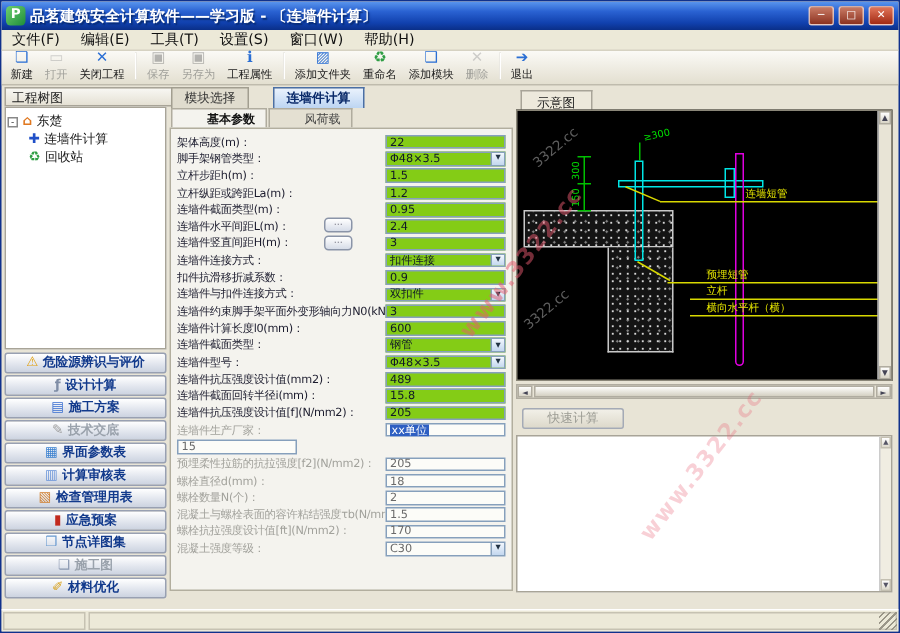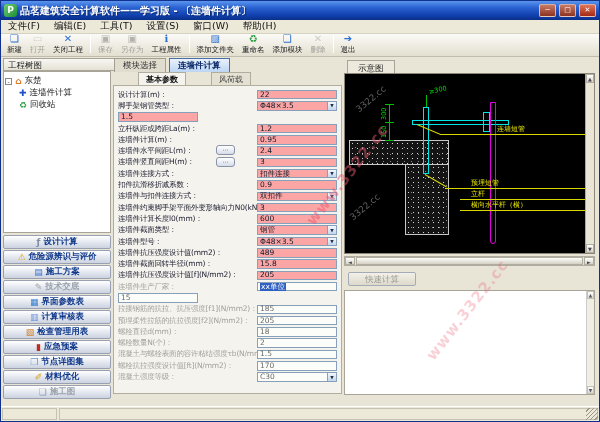--- a/index.html
+++ b/index.html
@@ -72,31 +72,31 @@
   [data-icon="tech-disclosure-icon"]::before{content:"✎";color:#a0a0a0;}
   [data-icon="ui-params-icon"]::before{content:"▦";color:#3a80d0;}
   [data-icon="calc-review-icon"]::before{content:"▥";color:#6a94d8;}
   [data-icon="inspection-table-icon"]::before{content:"▧";color:#d07f2e;}
   [data-icon="emergency-plan-icon"]::before{content:"▮";color:#c22a1e;}
   [data-icon="node-details-icon"]::before{content:"❒";color:#6a9ad0;}
   [data-icon="material-optimize-icon"]::before{content:"✐";color:#d8a018;}
   [data-icon="construction-drawing-icon"]::before{content:"❏";color:#8a98b0;}
   
   .mod-tabs{position:absolute;left:113px;top:57px;height:14px;display:flex;font-size:8.5px;}
-  .mtab{padding:1px 8px 0 8px;border:1px solid #a29e90;border-bottom:none;background:#e0dcce;color:#333;margin-right:3px;}
+  .mtab{padding:1px 8px 0 8px;border:1px solid #a29e90;border-bottom:none;background:#e0dcce;color:#333;margin-right:16px;}
   .mtab.active{background:linear-gradient(#eaf2fd,#bdd5f2);border-color:#4a6fa5;color:#0a2a6a;font-weight:bold;}
   .param-tabs{position:absolute;left:113px;top:71px;height:13px;display:flex;font-size:8px;}
-  .ptab{padding:1px 7px 0 7px;border:1px solid #b0ac9e;border-bottom:none;background:#e4e0d2;color:#444;margin-right:1px;margin-left:24px;}
+  .ptab{padding:1px 7px 0 23px;border:1px solid #b0ac9e;border-bottom:none;background:#e4e0d2;color:#444;margin-right:1px;}
   .ptab.active{background:#f4f3ee;color:#111;font-weight:bold;}
   .form-body{position:absolute;left:112px;top:84px;width:229px;height:309px;
     background:#f4f3ee;border:1px solid #b2ae9e;padding:3px 4px 0 4px;}
   .frow{display:flex;align-items:center;height:11.3px;}
   .flabel{flex:1;font-size:7.5px;color:#1c1c2e;white-space:nowrap;overflow:hidden;letter-spacing:-0.2px;}
   .frow.disabled .flabel{color:#a2a29c;}
-  .finput{width:80px;height:9.5px;flex:none;background:#fca5a5;border:1px solid #86a0bc;
+  .finput{width:80px;height:9.5px;flex:none;background:#84cc16;border:1px solid #86a0bc;
     display:flex;align-items:center;font-size:7.5px;color:#101828;}
   .frow.disabled .finput{background:#fcfcf8;color:#6a6a6a;}
   .fval{flex:1;padding-left:2px;white-space:nowrap;overflow:hidden;line-height:8px;}
   .hl{background:#2e5fc2;color:#fff;padding:0 1px;}
   .arrow{width:9px;height:100%;flex:none;background:linear-gradient(#f2f7fd,#c3d7ef);
     border-left:1px solid #86a0bc;font-size:4.5px;color:#234;
     display:flex;align-items:center;justify-content:center;}
   .helper{position:absolute;left:102px;width:19px;height:10px;border:1px solid #8a94a8;
     border-radius:3px;background:linear-gradient(#fff,#d6dce8);font-size:6px;color:#556;
     display:flex;align-items:center;justify-content:center;line-height:6px;}
@@ -232,26 +232,26 @@
       <span>连墙件计算</span>
     </div>
     <div class="trow lv1">
       <span class="nicon" data-icon="recycle-bin-icon"></span>
       <span>回收站</span>
     </div>
   </div>
 
   <div class="side-buttons">
       <div class="sbtn">
+        <span class="sicon" data-icon="hazard-warning-icon"></span>
+        <span>危险源辨识与评价</span>
+      </div>
+      <div class="sbtn">
         <span class="sicon" data-icon="design-calc-icon"></span>
         <span>设计计算</span>
-      </div>
-      <div class="sbtn">
-        <span class="sicon" data-icon="hazard-warning-icon"></span>
-        <span>危险源辨识与评价</span>
       </div>
       <div class="sbtn">
         <span class="sicon" data-icon="construction-plan-icon"></span>
         <span>施工方案</span>
       </div>
       <div class="sbtn disabled">
         <span class="sicon" data-icon="tech-disclosure-icon"></span>
         <span>技术交底</span>
       </div>
       <div class="sbtn">
@@ -267,67 +267,68 @@
         <span>检查管理用表</span>
       </div>
       <div class="sbtn">
         <span class="sicon" data-icon="emergency-plan-icon"></span>
         <span>应急预案</span>
       </div>
       <div class="sbtn">
         <span class="sicon" data-icon="node-details-icon"></span>
         <span>节点详图集</span>
       </div>
-      <div class="sbtn">
-        <span class="sicon" data-icon="material-optimize-icon"></span>
-        <span>材料优化</span>
-      </div>
       <div class="sbtn disabled">
         <span class="sicon" data-icon="construction-drawing-icon"></span>
         <span>施工图</span>
       </div>
+      <div class="sbtn">
+        <span class="sicon" data-icon="material-optimize-icon"></span>
+        <span>材料优化</span>
+      </div>
     </div>
 
   <div class="mod-tabs">
     <div class="mtab">模块选择</div>
     <div class="mtab active">连墙件计算</div>
   </div>
   <div class="param-tabs">
     <div class="ptab active">基本参数</div>
     <div class="ptab">风荷载</div>
   </div>
 
   <div class="form-body">
     <div style="position:relative;">
         <div class="frow">
-          <span class="flabel">设计计算(m)：</span>
+          <span class="flabel">架体高度(m)：</span>
           <span class="finput">
             <span class="fval">22</span>
           </span>
         </div>
         <div class="frow">
           <span class="flabel">脚手架钢管类型：</span>
           <span class="finput">
             <span class="fval">Φ48×3.5</span>
             <span class="arrow">▼</span>
           </span>
         </div>
         <div class="frow">
+          <span class="flabel">立杆步距h(m)：</span>
           <span class="finput">
             <span class="fval">1.5</span>
           </span>
         </div>
         <div class="frow">
           <span class="flabel">立杆纵距或跨距La(m)：</span>
           <span class="finput">
             <span class="fval">1.2</span>
           </span>
         </div>
         <div class="frow">
-          <span class="flabel">连墙件计算(m)：</span>
+          <span class="flabel">连墙件截面类型(m)：</span>
           <span class="finput">
             <span class="fval">0.95</span>
           </span>
         </div>
         <div class="frow">
           <span class="flabel">连墙件水平间距L(m)：</span>
           <span class="finput">
             <span class="fval">2.4</span>
           </span>
         </div>
@@ -403,26 +404,20 @@
         </div>
         <div class="frow disabled">
           <span class="flabel">连墙件生产厂家：</span>
           <span class="finput">
             <span class="fval"><span class="hl">xx单位</span></span>
           </span>
         </div>
         <div class="frow disabled">
           <span class="finput">
             <span class="fval">15</span>
-          </span>
-        </div>
-        <div class="frow disabled">
-          <span class="flabel">拉接钢筋的抗拉、抗压强度[f1](N/mm2)：</span>
-          <span class="finput">
-            <span class="fval">185</span>
           </span>
         </div>
         <div class="frow disabled">
           <span class="flabel">预埋柔性拉筋的抗拉强度[f2](N/mm2)：</span>
           <span class="finput">
             <span class="fval">205</span>
           </span>
         </div>
         <div class="frow disabled">
           <span class="flabel">螺栓直径d(mm)：</span>

